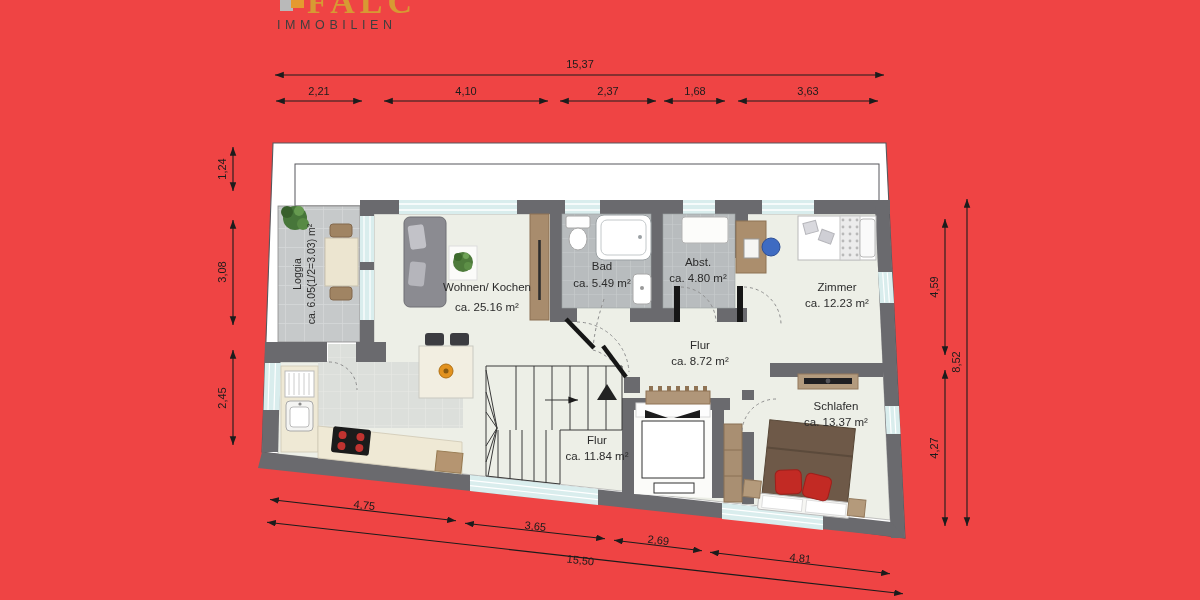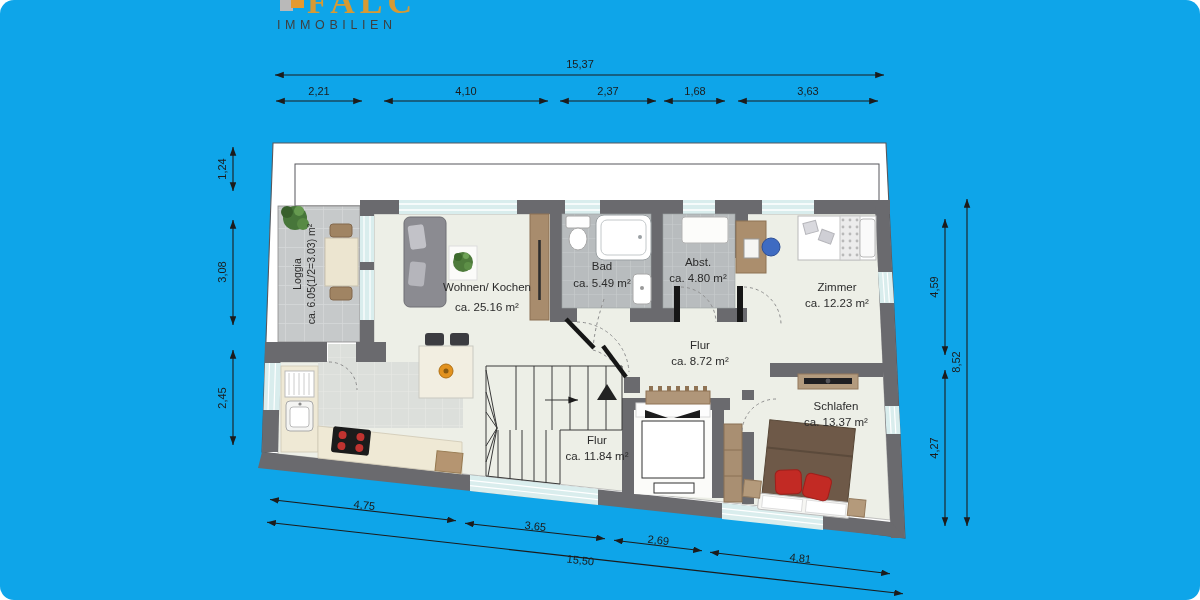--- a/index.html
+++ b/index.html
@@ -1,17 +1,17 @@
 <!DOCTYPE html>
 <html><head>
 <meta charset="utf-8">
 <style>
   html,body{margin:0;padding:0;background:#fff;}
-  .stage{position:relative;width:1200px;height:600px;background:#0ea5e9;overflow:hidden;
-         font-family:"Liberation Sans", sans-serif;border-radius:14px;}
+  .stage{position:relative;width:1200px;height:600px;background:#ef4444;overflow:hidden;
+         font-family:"Liberation Sans", sans-serif;}
   svg text{font-family:"Liberation Sans", sans-serif;fill:#2b2b2b;}
   .dim{font-size:11px;fill:#1c1c1c;}
   .room{font-size:11.5px;}
   .roomS{font-size:10.5px;}
   .logoBrand{font-family:"Liberation Serif", serif;font-size:34px;letter-spacing:5px;
              font-weight:600;fill:#d79a33;}
   .logoSub{font-size:12.5px;letter-spacing:4.6px;fill:#3f3f3f;}
 </style>
 </head>
 <body>

